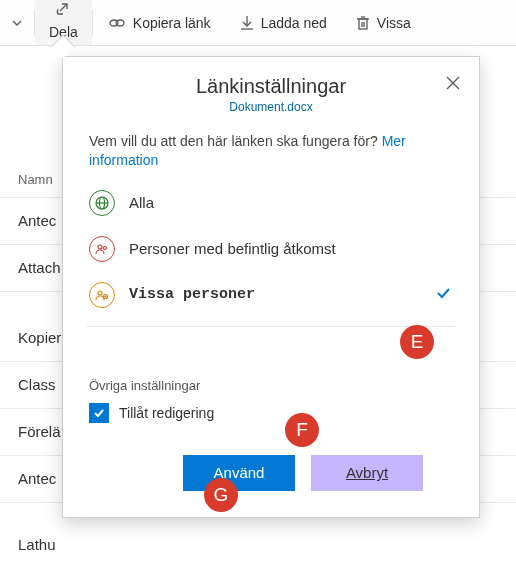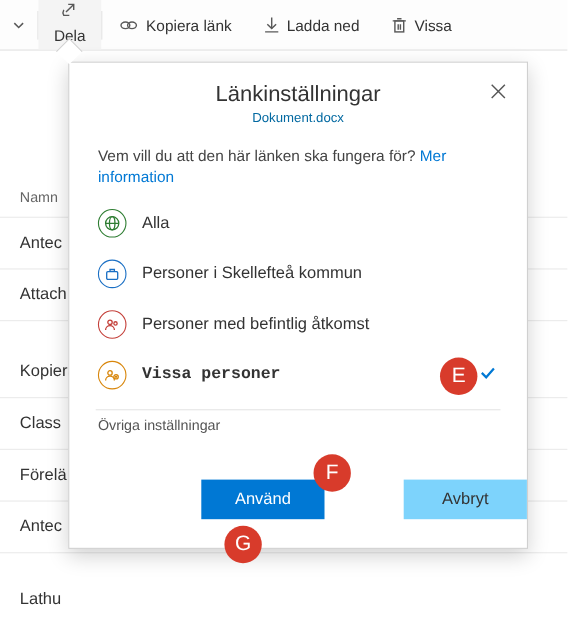--- a/index.html
+++ b/index.html
@@ -118,54 +118,53 @@
   .opt-label { font-size: 15px; color: #333; text-align: right; }
   .opt.selected .opt-label { font-weight: 600; font-family: Liberation Mono, monospace; }
   .opt-check {
     position: absolute;
     right: 14px;
     color: #0078d4;
   }
   .section {
     padding: 6px 26px;
   }
-  .sect-title { font-size: 13px; color: #555; margin-bottom: 10px; }
+  .sect-title { font-size: 13px; color: #555; margin-bottom: 10px; margin-top: 45px; }
   .checkbox-row {
     display: flex;
     align-items: center;
     gap: 10px;
     position: relative;
   }
   .chk {
     width: 20px; height: 20px;
     background: #0078d4;
     display: flex;
     align-items: center;
     justify-content: center;
     cursor: pointer;
   }
   .footer {
     display: flex;
     align-items: center;
     gap: 16px;
     padding: 26px 0 0 120px;
-    justify-content: space-between;
   }
   .btn {
     min-width: 112px;
     height: 36px;
     display: flex;
     align-items: center;
     justify-content: center;
     font-size: 15px;
     cursor: pointer;
     border: none;
   }
   .btn-primary { background: #0078d4; color: #fff; }
-  .btn-secondary { background: #7dd3fc; color: #333; }
+  .btn-secondary { background: #c4b5fd; color: #333; text-decoration: underline; }
   .anno {
     position: absolute;
     width: 34px; height: 34px;
     border-radius: 50%;
     background: #d83b2b;
     color: #fff;
     font-size: 19px;
     font-weight: 400;
     display: flex;
     align-items: center;
@@ -260,29 +259,20 @@
       <div class="opt-icon" style="border-color:#2e7d32;color:#2e7d32">
         <svg width="16" height="16" viewBox="0 0 16 16" fill="none" stroke="#2e7d32" stroke-width="1.2">
             <circle cx="8" cy="8" r="6"></circle>
             <ellipse cx="8" cy="8" rx="2.5" ry="6"></ellipse>
             <line x1="2" y1="8" x2="14" y2="8"></line>
           </svg>
       </div>
       <span class="opt-label">Alla</span>
     </div>
     <div class="opt">
-      <div class="opt-icon" style="border-color:#1a6fc4;color:#1a6fc4">
-        <svg width="14" height="14" viewBox="0 0 14 14" fill="none" stroke="#1a6fc4" stroke-width="1.2">
-            <rect x="2" y="5" width="10" height="7" rx="1"></rect>
-            <path d="M5 5 V3 H9 V5"></path>
-          </svg>
-      </div>
-      <span class="opt-label">Personer i Skellefteå kommun</span>
-    </div>
-    <div class="opt">
       <div class="opt-icon" style="border-color:#c4403a;color:#c4403a">
         <svg width="16" height="16" viewBox="0 0 16 16" fill="none" stroke="#c4403a" stroke-width="1.2">
             <circle cx="6" cy="6" r="2"></circle>
             <path d="M2 13 A4 4 0 0 1 10 13"></path>
             <circle cx="11" cy="7" r="1.5"></circle>
           </svg>
       </div>
       <span class="opt-label">Personer med befintlig åtkomst</span>
     </div>
     <div class="opt selected">
@@ -301,20 +291,28 @@
             <polyline points="3,8 7,12 14,4"></polyline>
           </svg>
       </div>
     </div>
   </div>
 
   <div style="height:1px;background:#e5e5e5;margin:6px 24px 0"></div>
 
   <div class="section">
     <div class="sect-title">Övriga inställningar</div>
+    <div class="checkbox-row">
+      <div class="chk">
+        <svg width="14" height="14" viewBox="0 0 14 14" fill="none" stroke="#fff" stroke-width="2">
+            <polyline points="3,7 6,10 11,4"></polyline>
+          </svg>
+      </div>
+      <span>Tillåt redigering</span>
+    </div>
   </div>
 
   <div class="footer">
     <button class="btn btn-primary">Använd</button>
     <button class="btn btn-secondary">Avbryt</button>
   </div>
 </div>
 
 <div class="anno" style="top:325px;left:400px">E</div>
 <div class="anno" style="top:413px;left:285px">F</div>

